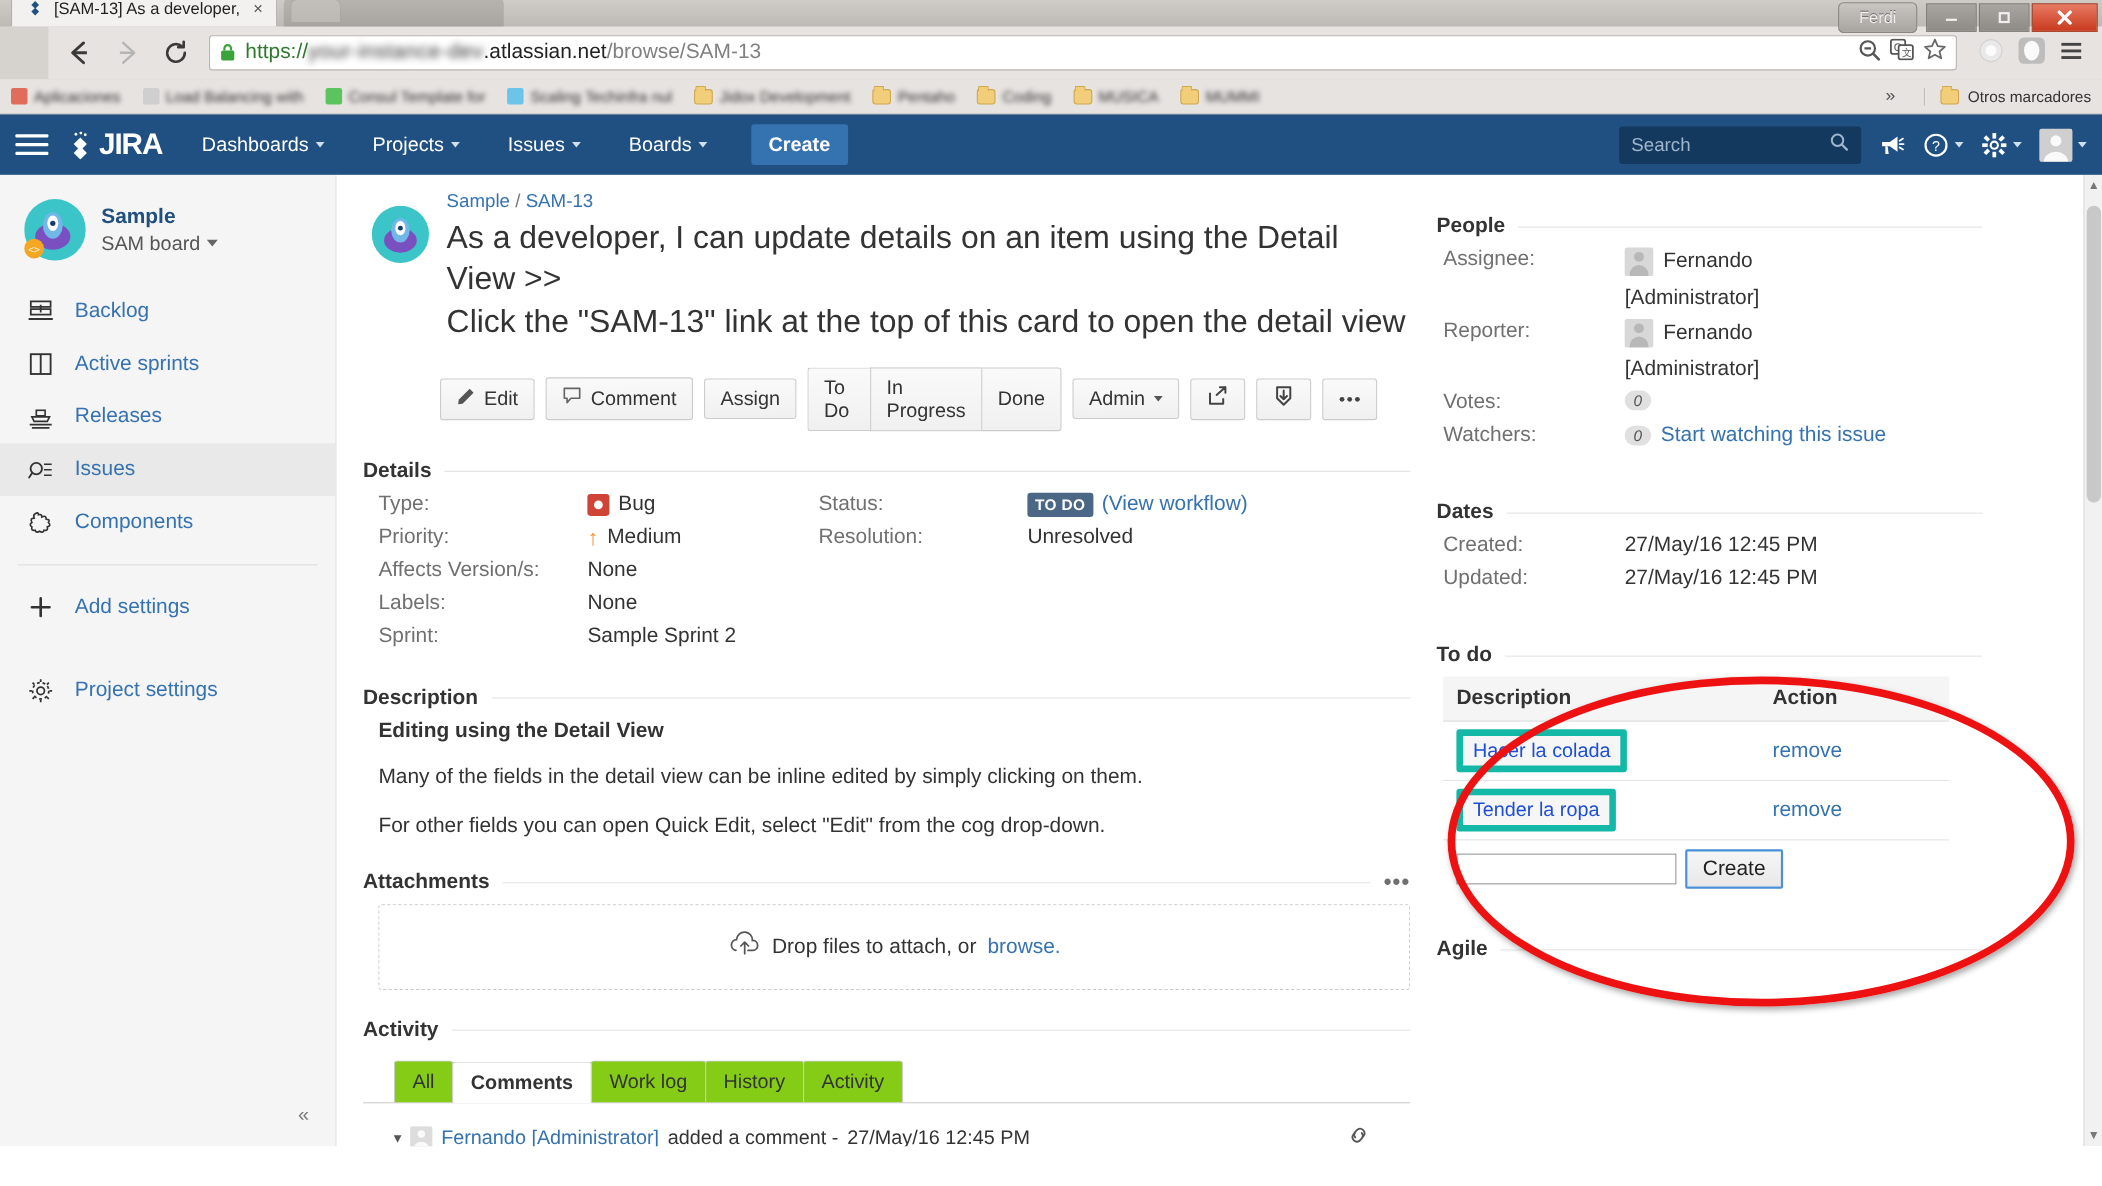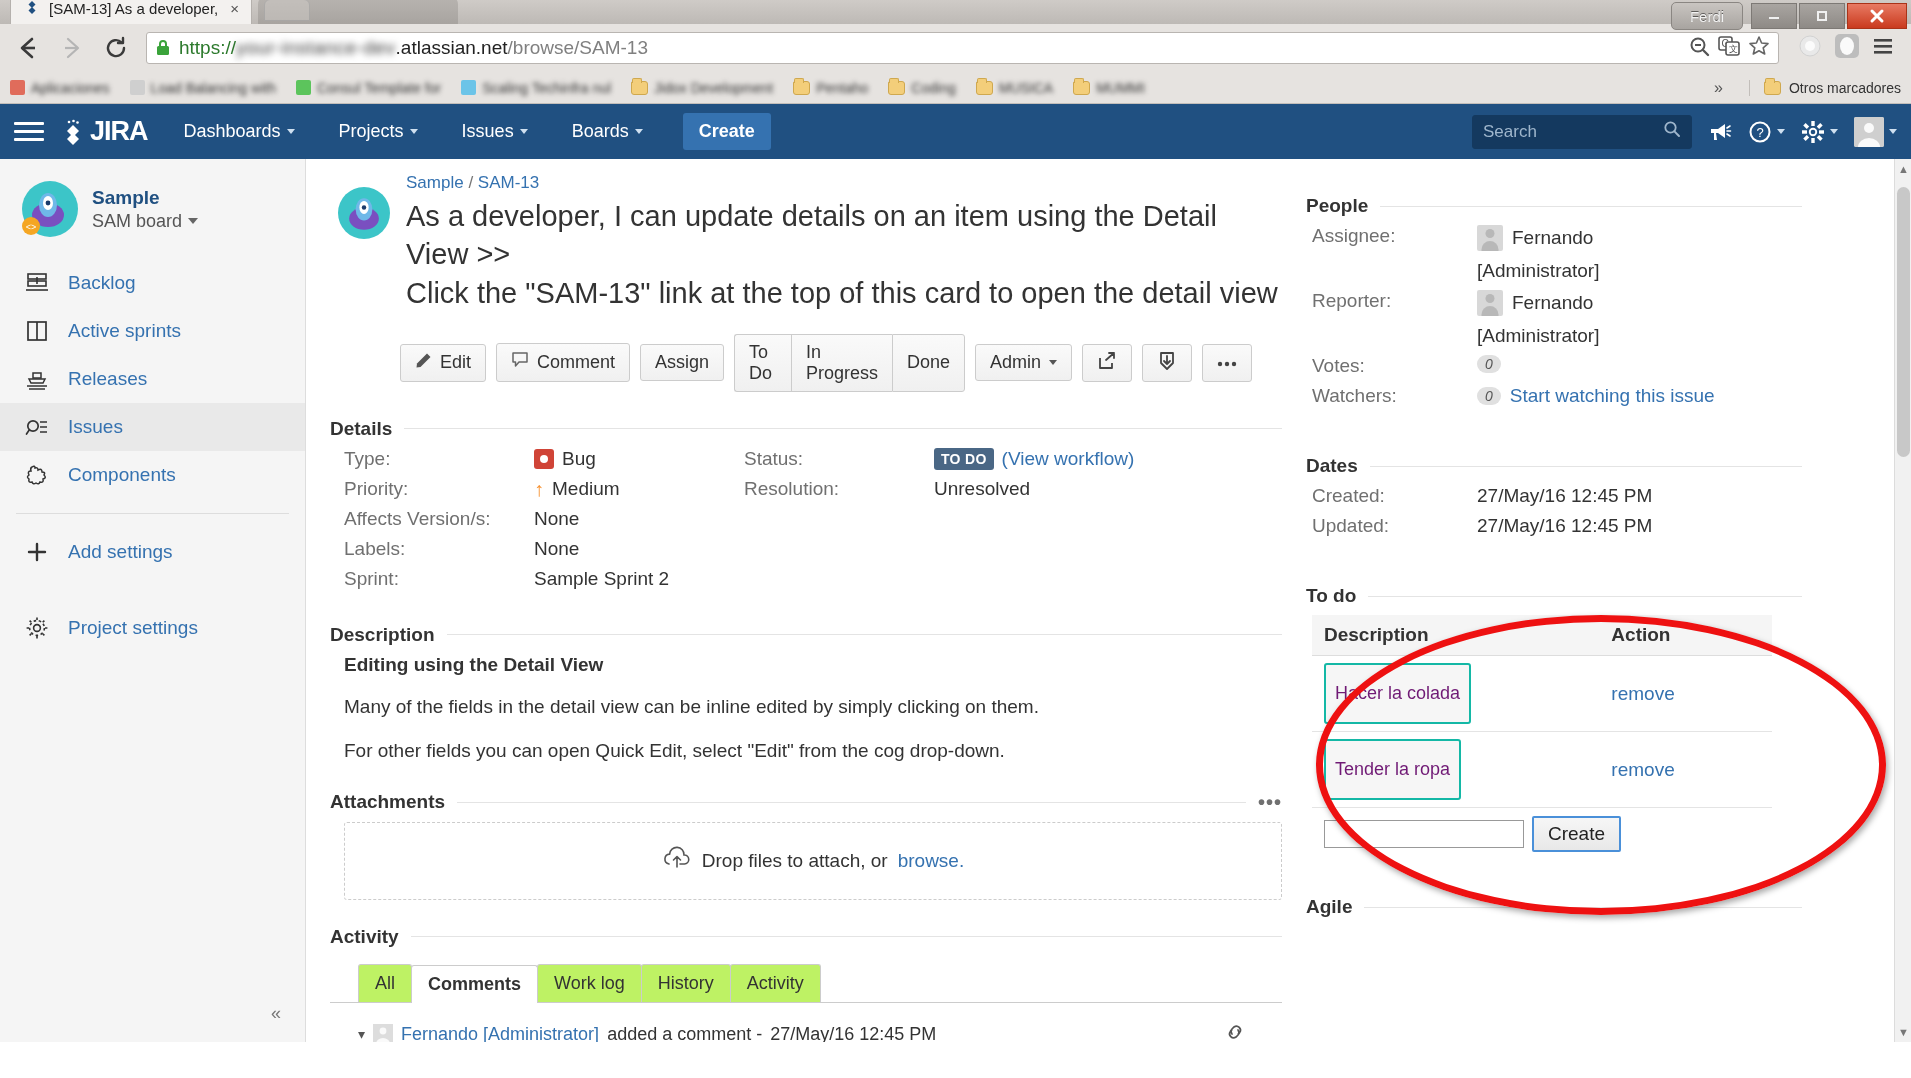--- a/index.html
+++ b/index.html
@@ -73,20 +73,21 @@
     color: #f0f0f0; font-size: 16px;
   }
   .win-btn.close { background: linear-gradient(#e87a63, #c93a1e); border-color: #a93318; width: 60px; }
 
   .navbar-row {
     height: 48px;
     background: #e6e3e0;
     display: flex; align-items: center;
     padding: 0 8px;
     gap: 4px;
+    margin-left: 44px;
   }
   .nav-icon-btn {
     width: 40px; height: 40px;
     display: flex; align-items: center; justify-content: center;
     color: #3a3a3a;
   }
   .nav-icon-btn.disabled { color: #b0b0b0; }
   .urlbar {
     flex: 1; height: 32px;
     background: #fff;
@@ -257,21 +258,21 @@
     margin-left: 14px;
     border: 1px dashed #ccc; border-radius:3px;
     height: 78px; display:flex; align-items:center; justify-content:center;
     gap: 10px; font-size: 19px; color:#333;
   }
 
   .tabs { display:flex; padding-left: 28px; margin-top: 16px; border-bottom: 1px solid #ccc; }
   .tab-item {
     padding: 8px 16px; font-size: 18px; color:#333;
     border:1px solid #ccc; border-bottom:none;
-    background: #bef264; margin-right:-1px;
+    background: #84cc16; margin-right:-1px;
     border-radius: 3px 3px 0 0;
   }
   .tab-item.active { background:#fff; font-weight:bold; position:relative; top:1px; }
 
   .comment-row {
     display:flex; align-items:center; gap:8px;
     padding: 18px 0 0 28px; font-size: 18px; color:#333;
   }
   .comment-chev { color:#555; font-size:14px; }
   .av-sm { width:20px;height:20px;background:#ddd;border-radius:2px;flex:none; }
@@ -289,22 +290,22 @@
 
   .todo-table { width: 460px; margin-left: 6px; font-size: 19px; }
   .todo-head {
     display:flex; background:#f5f5f5; padding: 9px 12px;
     font-weight:bold; color:#333; border-bottom:1px solid #ddd;
   }
   .todo-row { display:flex; align-items:center; padding: 7px 12px; border-bottom:1px solid #e4e4e4; }
   .td-desc { width: 290px; }
   .td-act { width: 150px; }
   .todo-chip {
-    display:inline-block; border:2px solid #14b8a6; border-radius:3px;
-    background:#f6f6f6; padding: 18px 9px; font-size: 18px; color:#701a75;
+    display:inline-block; border:6px solid #14b8a6; border-radius:3px;
+    background:#f6f6f6; padding: 3px 9px; font-size: 18px; color:#1d4ed8;
   }
   .todo-new { display:flex; align-items:center; gap:8px; padding: 8px 12px; }
   .todo-input { width: 200px; height: 28px; border:1px solid #999; background:#fff; }
   .create-sm {
     border: 2px solid #4a90d9; background: linear-gradient(#f6f6f6,#e8e8e8);
     padding: 5px 14px; font-size: 19px; color:#222; border-radius:2px;
   }
 
   .red-circle {
     position: absolute;

